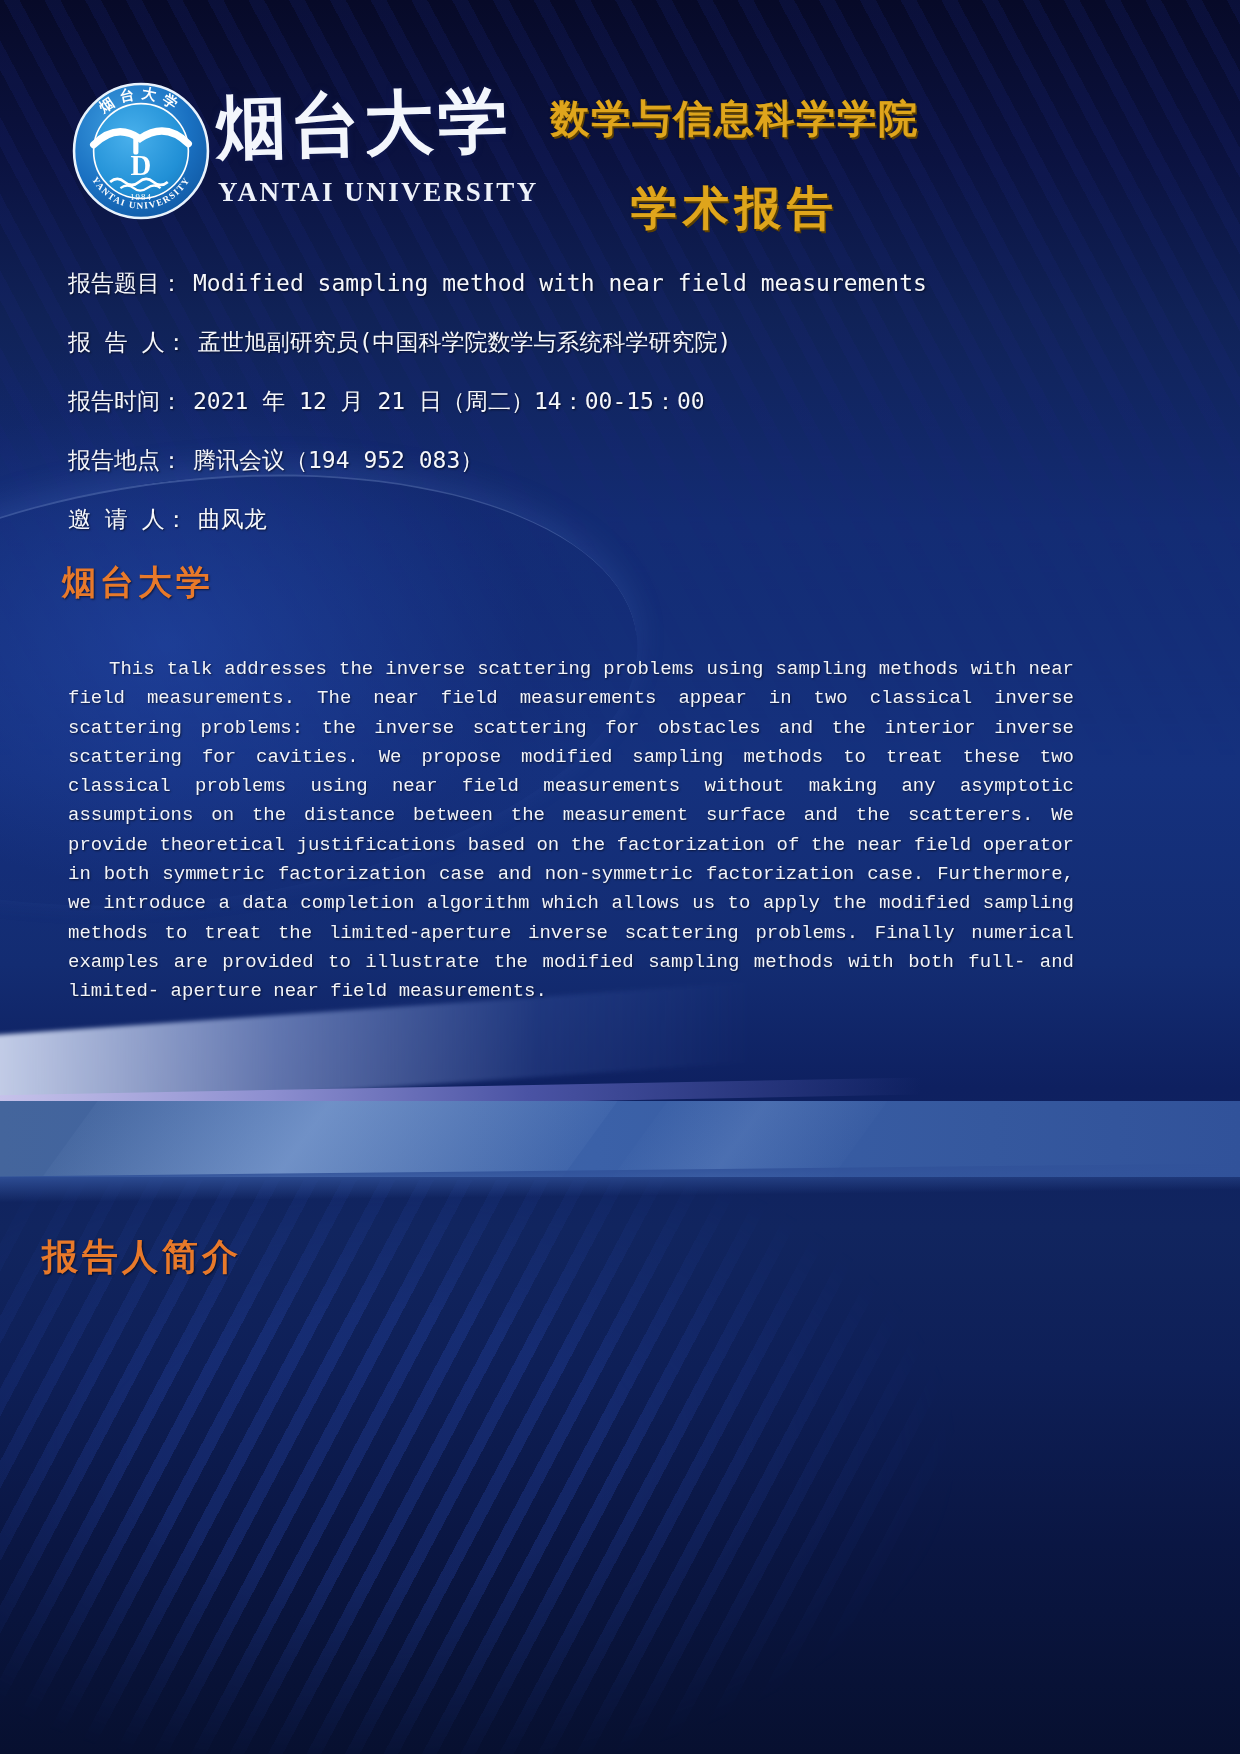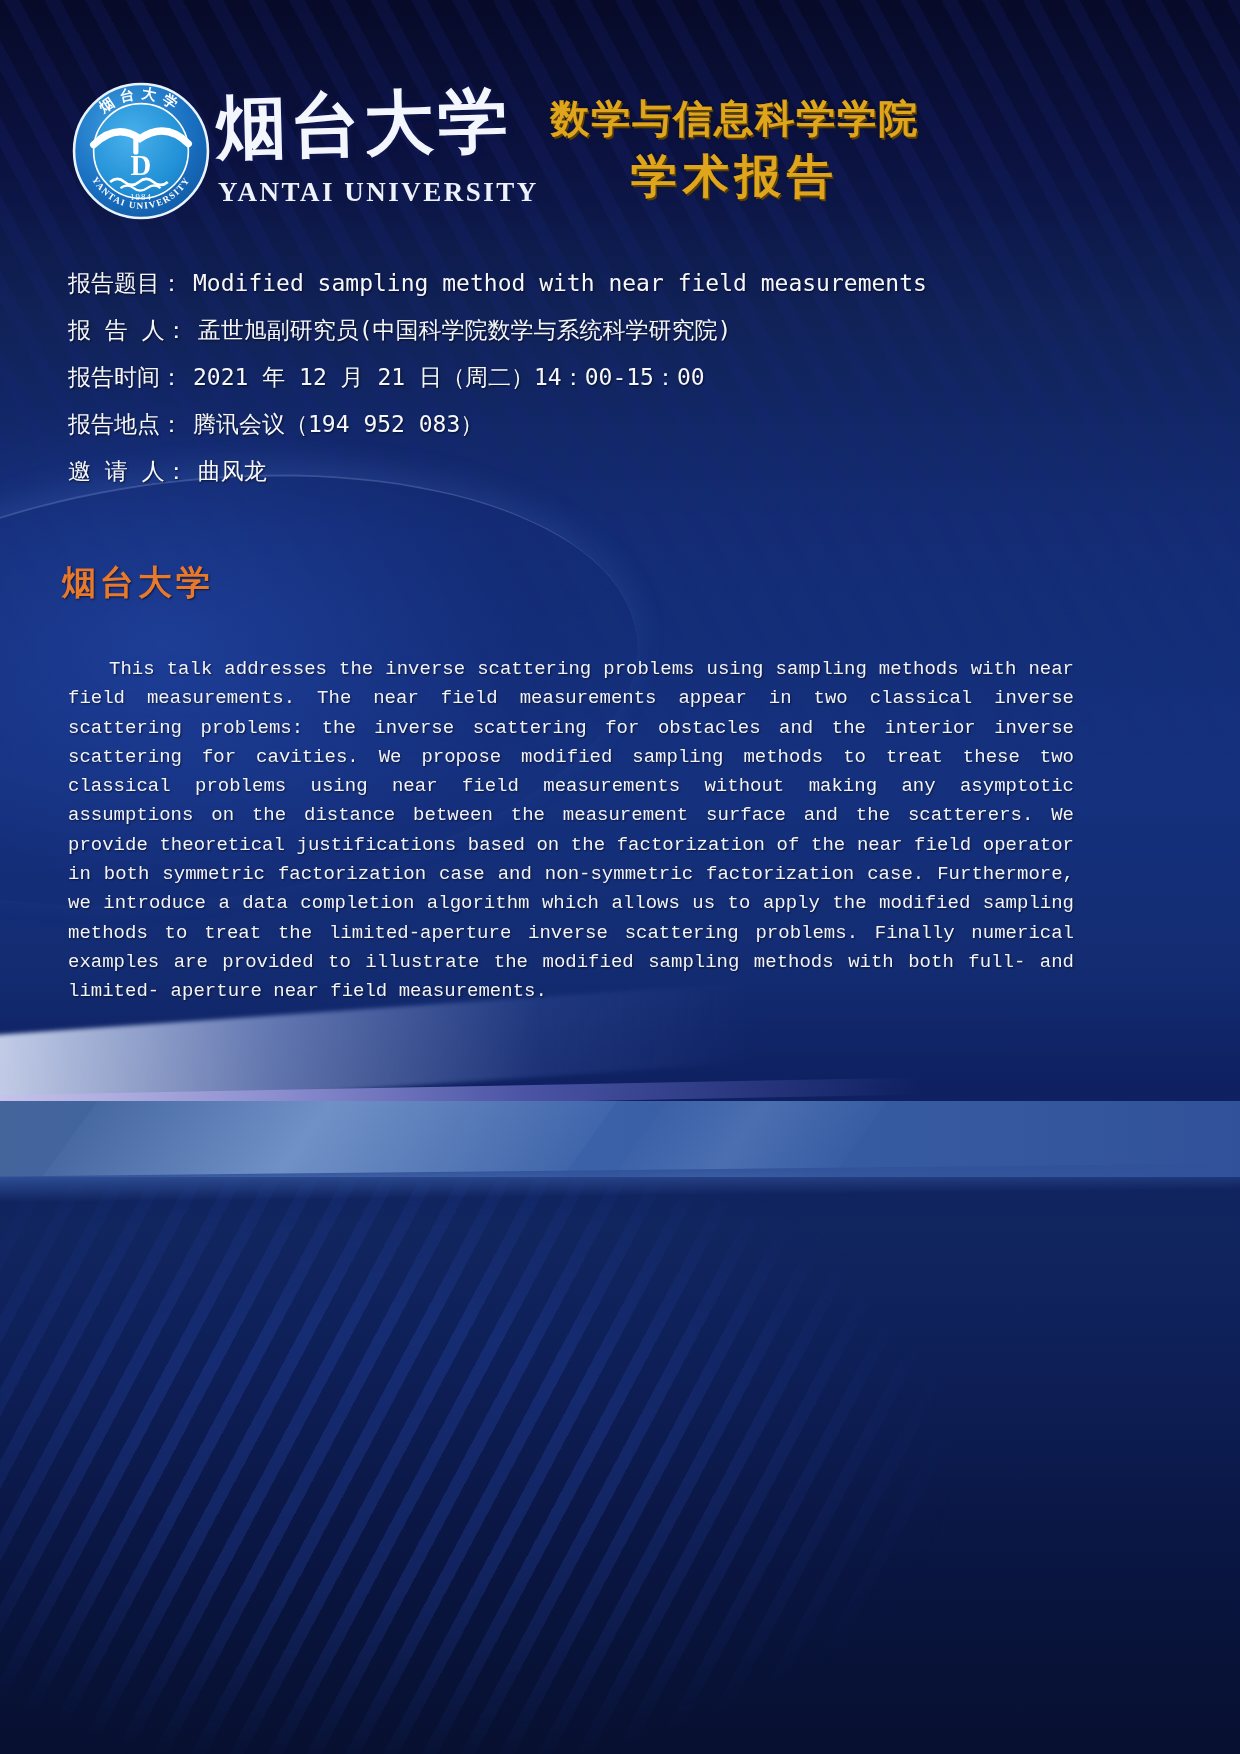--- a/index.html
+++ b/index.html
@@ -88,29 +88,29 @@
   .title-block {
     position:absolute; top:92px; left:540px; width:390px; text-align:center;
   }
   .college-line {
     font-family:Liberation Sans, sans-serif;
     font-size:39px; font-weight:700; color:#dfa51c; letter-spacing:2px;
     text-shadow:1.5px 1.5px 0 #5c4002, -0.5px -0.5px 0 #8a6a10, 0 0 3px rgba(0,0,0,.45);
     white-space:nowrap;
   }
   .event-line {
-    margin-top:0;
+    margin-top:32px;
     font-family:"Liberation Sans","DejaVu Sans",sans-serif;
     font-size:46px; font-weight:700; color:#dfa51c; letter-spacing:6px;
     text-shadow:1.5px 1.5px 0 #5c4002, -0.5px -0.5px 0 #8a6a10, 0 0 3px rgba(0,0,0,.45);
   }
   
   .info-list {
     position:absolute; top:266px; left:68px; width:1020px;
-    display:flex; flex-direction:column; gap:12px;
+    display:flex; flex-direction:column; gap:24px;
     font-family:"DejaVu Sans Mono","Liberation Mono",monospace;
     font-size:23px; color:#f5f7fb; line-height:35px;
     text-shadow:1px 1px 2px rgba(0,0,10,0.65);
   }
   .info-row { white-space:nowrap; }
   .info-label { margin-right:10px; }
   
   .section-heading {
     position:absolute;
     font-family:"Liberation Sans","DejaVu Sans",sans-serif;
@@ -214,14 +214,15 @@
       <span class="info-label">报告地点：</span><span>腾讯会议（194 952 083）</span>
     </div>
     <div class="info-row">
       <span class="info-label">邀 请 人：</span><span>曲风龙</span>
     </div>
   </div>
 
   <div id="abstract-heading" class="section-heading">烟台大学</div>
   <p class="abstract-text">This talk addresses the inverse scattering problems using sampling methods with near field measurements. The near field measurements appear in two classical inverse scattering problems: the inverse scattering for obstacles and the interior inverse scattering for cavities. We propose modified sampling methods to treat these two classical problems using near field measurements without making any asymptotic assumptions on the distance between the measurement surface and the scatterers. We provide theoretical justifications based on the factorization of the near field operator in both symmetric factorization case and non-symmetric factorization case. Furthermore, we introduce a data completion algorithm which allows us to apply the modified sampling methods to treat the limited-aperture inverse scattering problems. Finally numerical examples are provided to illustrate the modified sampling methods with both full- and limited- aperture near field measurements.</p>
 
+  <div id="bio-heading" class="section-heading">报告人简介</div>
 
 </div>
 
 </body></html>

